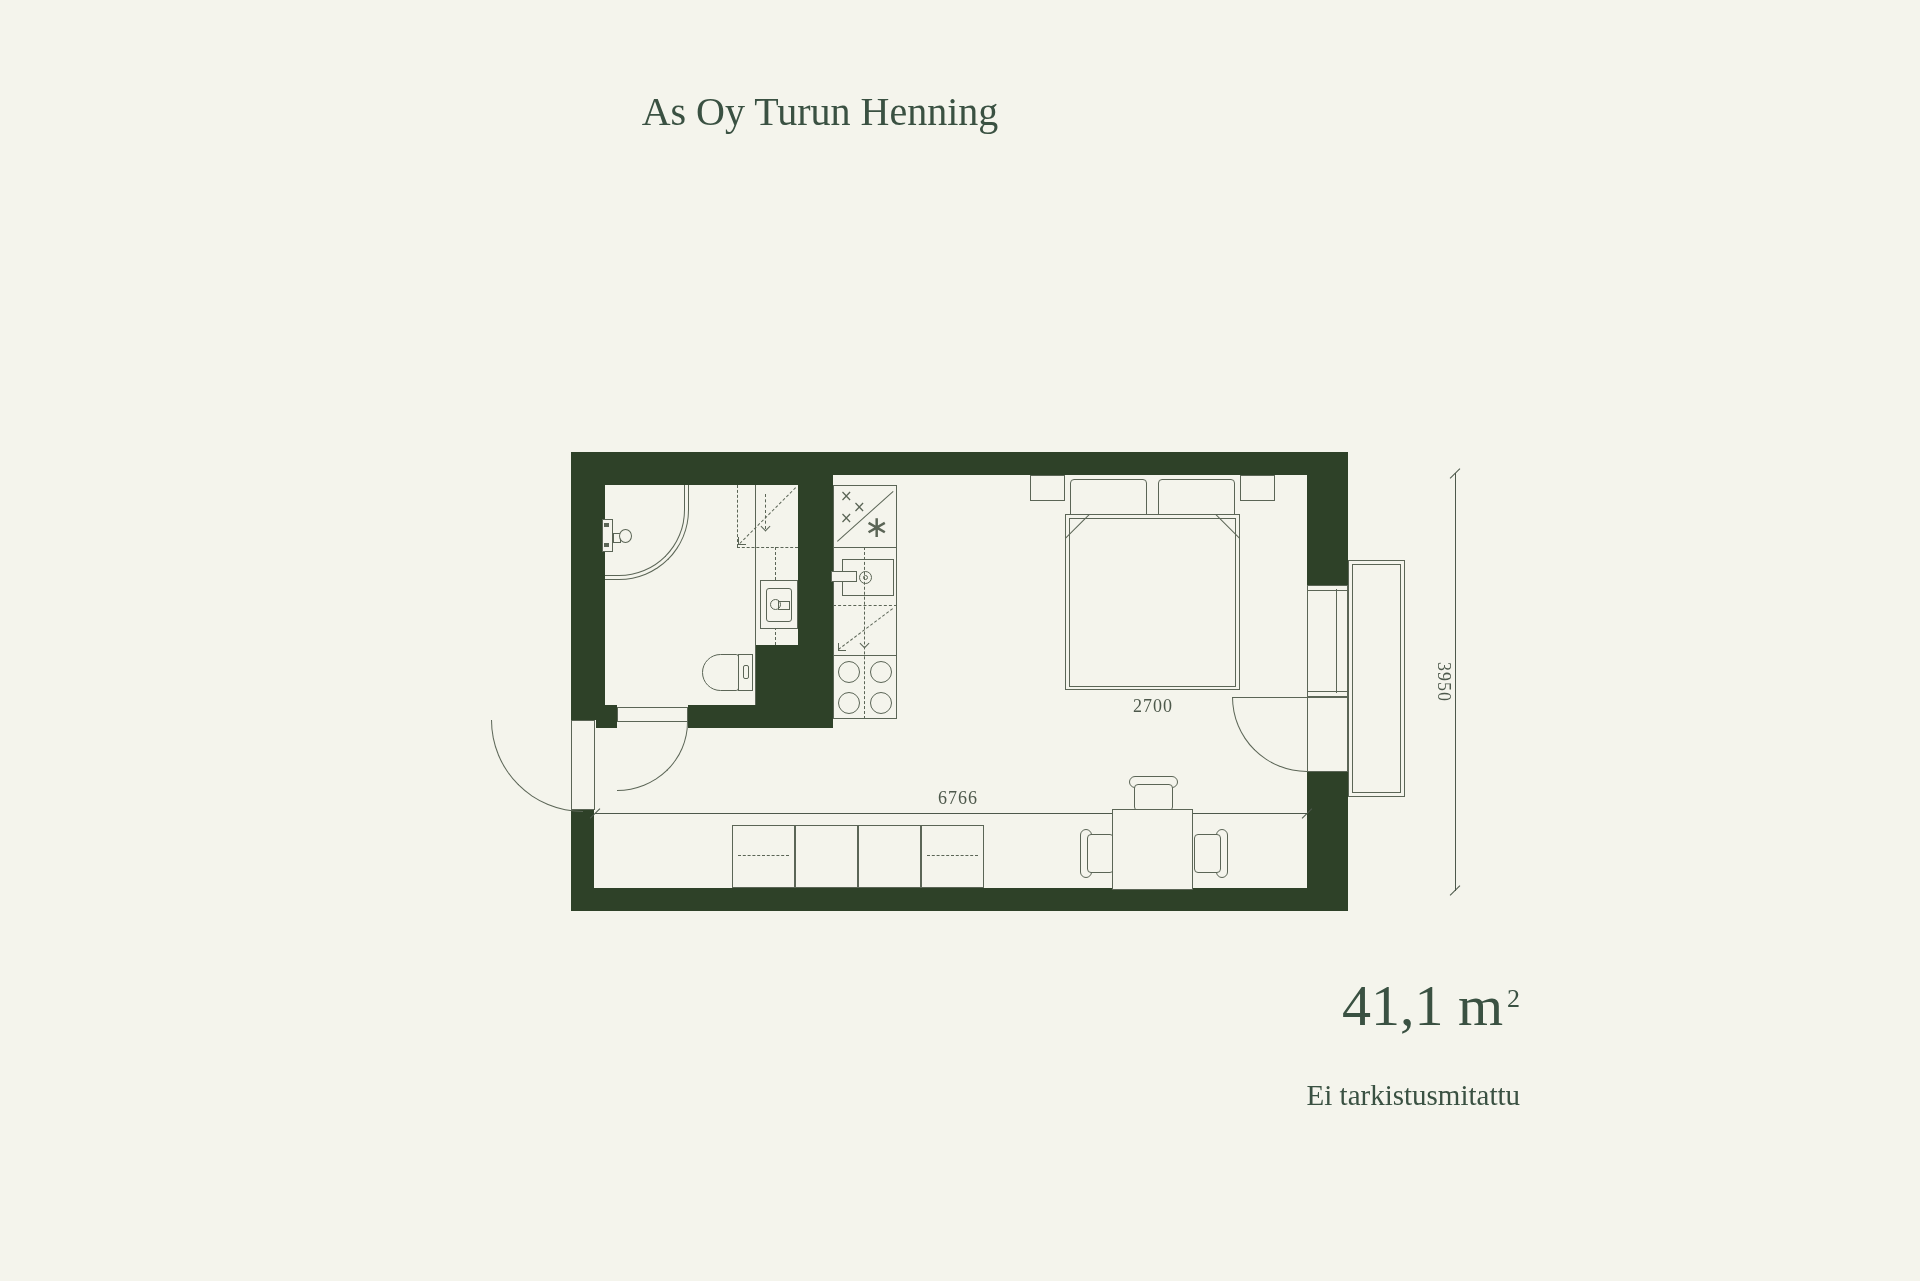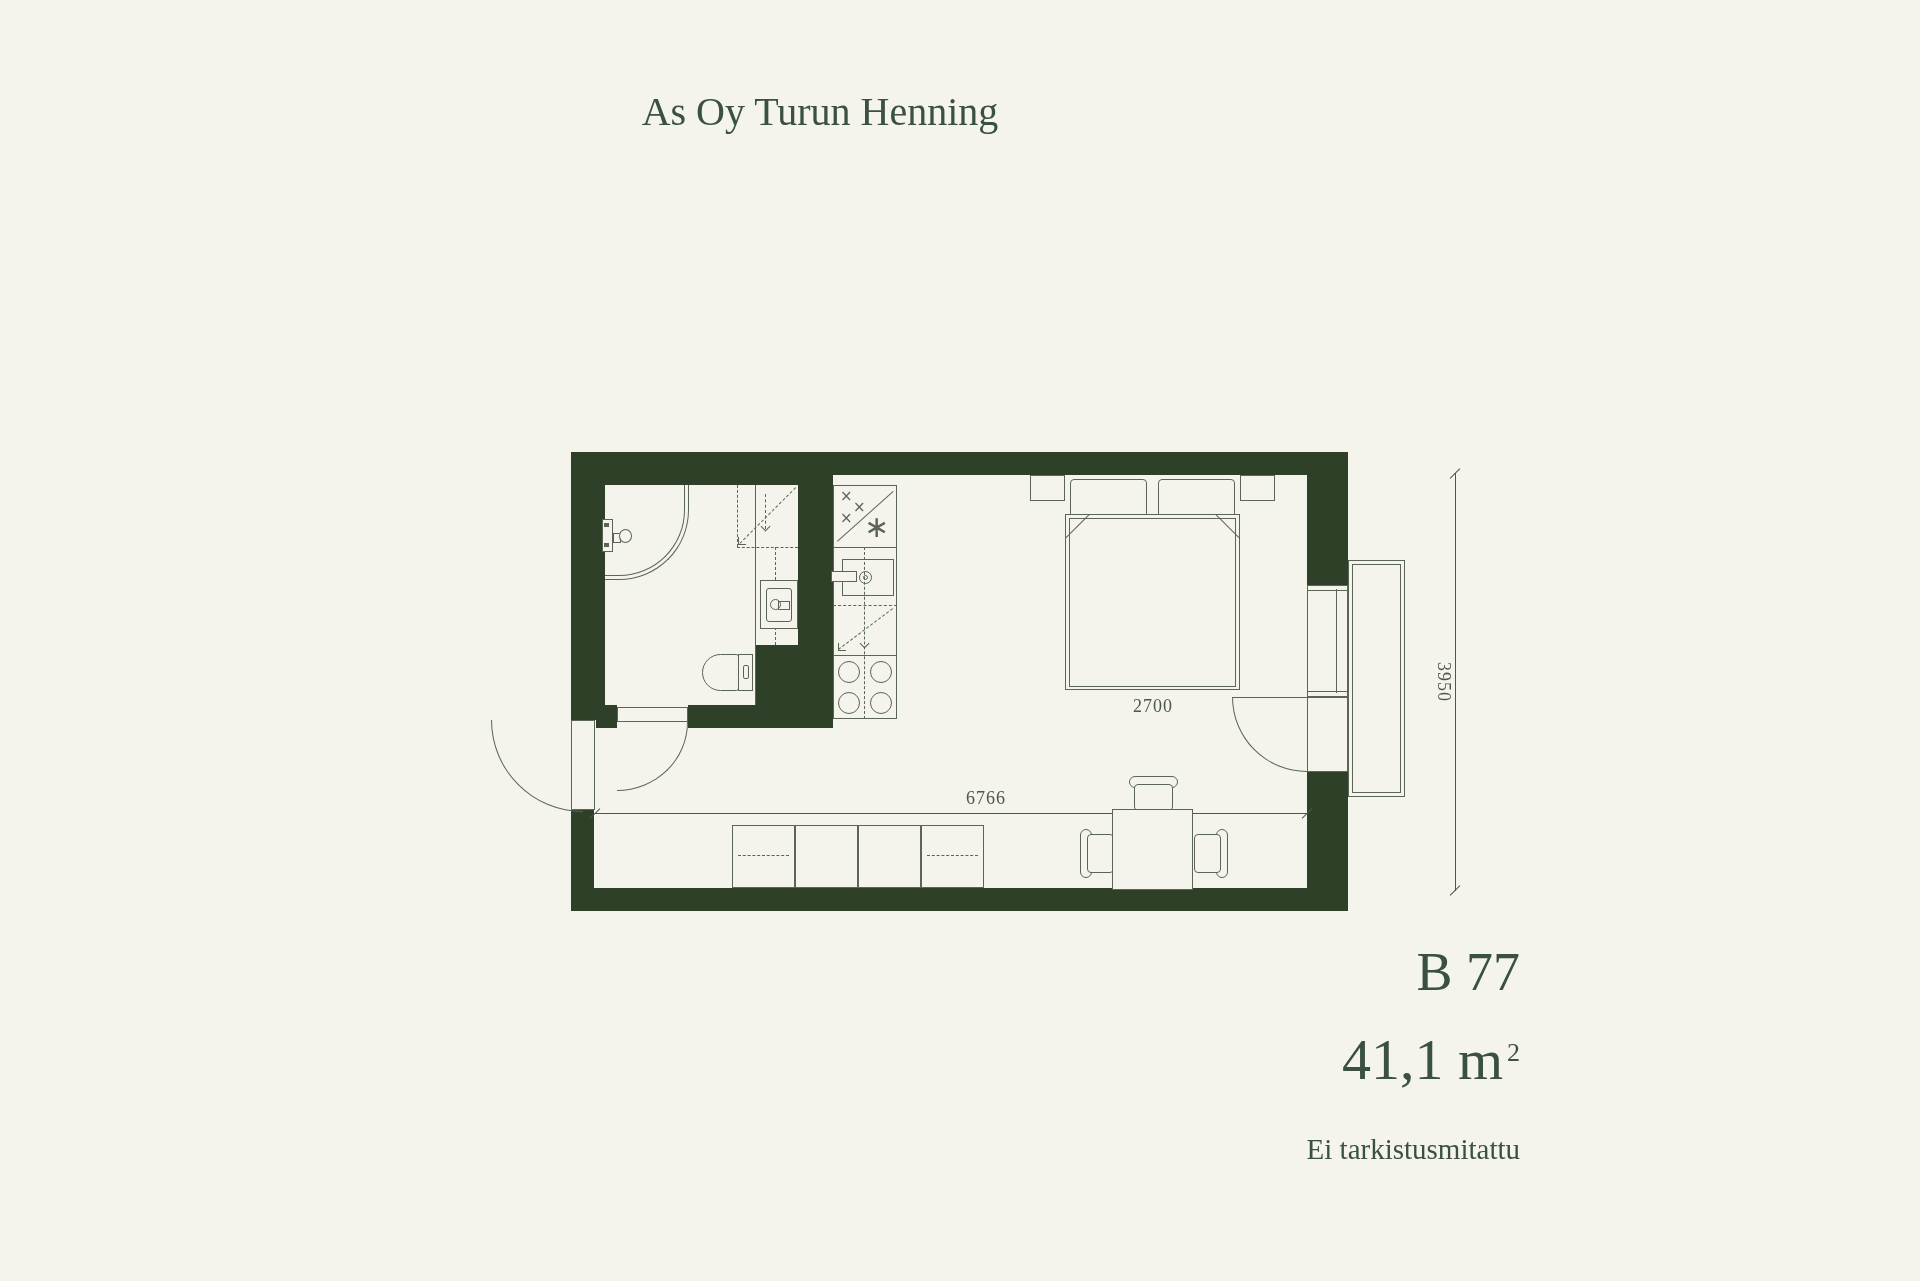--- a/index.html
+++ b/index.html
@@ -152,27 +152,26 @@
 
     <div class="shape filled" style="left:1129px;top:734px;width:49px;height:12px;border-radius:6px;"></div>
     <div class="shape filled" style="left:1134px;top:742px;width:39px;height:27px;border-radius:4px;"></div>
     <div class="shape filled" style="left:1080px;top:787px;width:12px;height:49px;border-radius:6px;"></div>
     <div class="shape filled" style="left:1087px;top:792px;width:27px;height:39px;border-radius:4px;"></div>
     <div class="shape filled" style="left:1216px;top:787px;width:12px;height:49px;border-radius:6px;"></div>
     <div class="shape filled" style="left:1194px;top:792px;width:27px;height:39px;border-radius:4px;"></div>
     <div class="shape filled" style="left:1112px;top:767px;width:81px;height:81px;"></div>
 
     <div class="dimtxt" style="left:1103px;top:654px;width:100px;">2700</div>
-    <div class="dimtxt" style="left:936px;top:746px;width:100px;">6766</div>
+    <div class="dimtxt" style="left:908px;top:746px;width:100px;">6766</div>
 
     <div class="line-v" style="left:1455px;top:431px;height:418px;background:var(--dim);"></div>
     <div class="tick" style="left:1448px;top:431px;"></div>
     <div class="tick" style="left:1448px;top:848px;"></div>
     <div class="dimtxt" style="left:1400px;top:630px;width:88px;height:20px;transform:rotate(90deg);">3950</div>
   </div>
 
   <div class="unitblock">
-    <div class="unit-id">B 77</div>
     <div class="unit-area"><span>41,1 m</span><sup>2</sup></div>
     <div class="unit-note">Ei tarkistusmitattu</div>
   </div>
 
 </div>
 
 </body></html>

